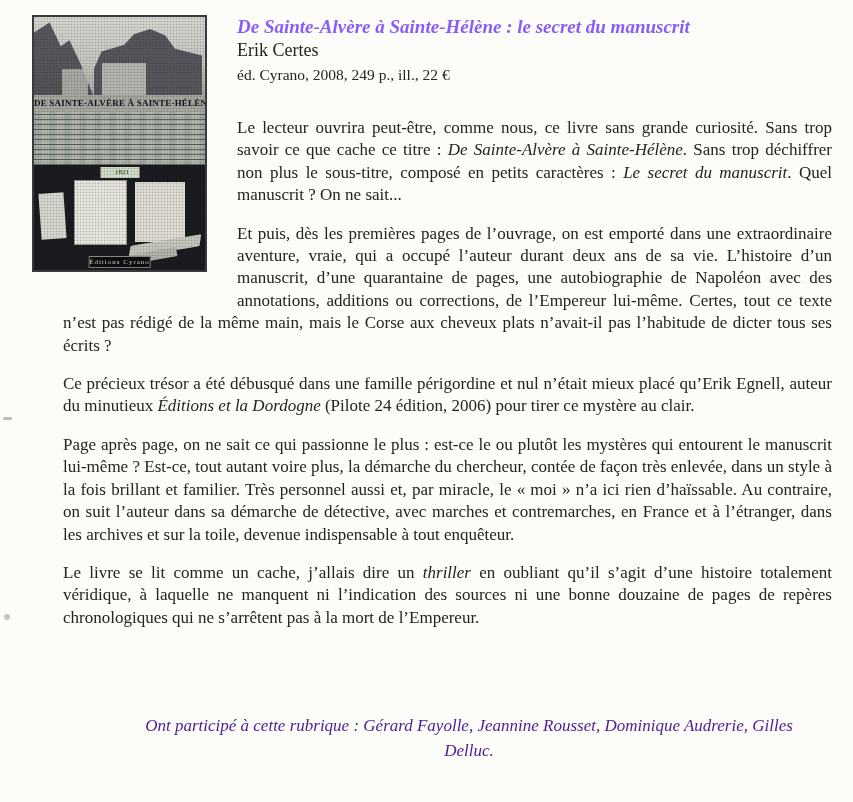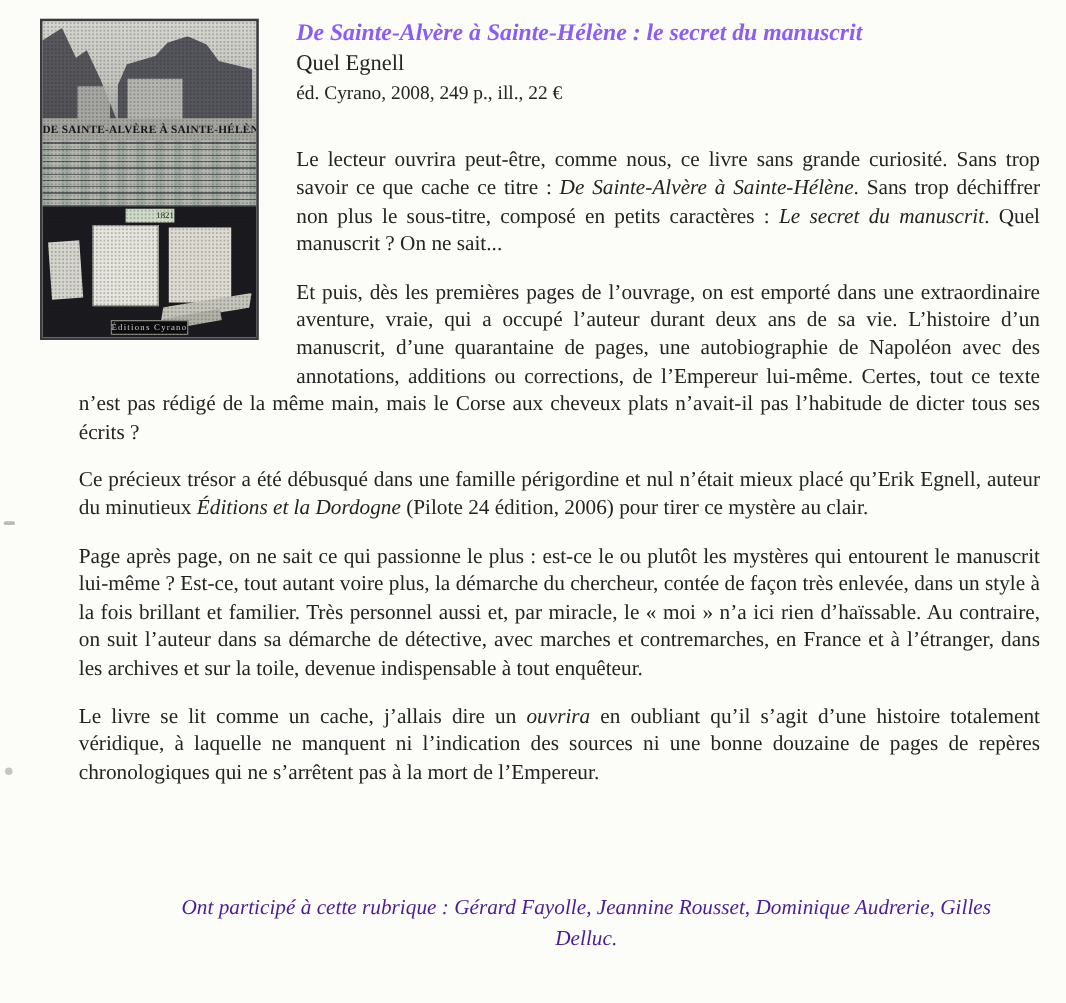--- a/index.html
+++ b/index.html
@@ -32,21 +32,21 @@
     font-weight:bold;font-size:9px;line-height:17px;text-align:center;
     letter-spacing:.2px;white-space:nowrap;overflow:hidden;}
   .cv-script{position:absolute;left:0;top:95px;width:100%;height:53px;
     background:#b4b7ae;
     background-image:
       repeating-linear-gradient(0deg,rgba(28,28,38,.55) 0 1px,rgba(0,0,0,0) 1px 5px),
       repeating-linear-gradient(90deg,rgba(84,116,104,.18) 0 7px,rgba(0,0,0,0) 7px 15px);}
   .cv-bottom{position:absolute;left:0;top:148px;width:100%;height:105px;background:#1b1b1f;}
   .cv-tag{position:absolute;left:50%;top:2px;transform:translateX(-50%);
     width:24px;height:11px;background:#cfdcc6;color:#20301f;
-    font-size:7px;line-height:11px;text-align:right;padding-left:15px;}
+    font-size:7px;line-height:11px;text-align:left;padding-left:15px;}
   .pg{position:absolute;background:#e0e0d8;}
   .pg1{left:6px;top:28px;width:25px;height:46px;transform:rotate(-4deg);background:#d6d6cf;}
   .pg2{left:40px;top:15px;width:53px;height:65px;background:#e6e6de;
     box-shadow:inset 0 0 0 1px #9a9a92;}
   .pg3{left:101px;top:17px;width:50px;height:60px;background:#dedcd2;}
   .pg-table{position:absolute;right:2px;bottom:16px;width:76px;height:16px;background:#c6c6bc;
     transform:rotate(-13deg);clip-path:polygon(6% 0,100% 30%,94% 100%,0 70%);}
   .pg-table2{position:absolute;right:28px;bottom:10px;width:46px;height:9px;background:#b2b2a8;
     transform:rotate(-10deg);}
   .cv-caption{position:absolute;left:50%;bottom:2px;transform:translateX(-50%);
@@ -107,30 +107,30 @@
         <div class="pg-table2"></div>
         <div class="cv-caption">
           <span>Éditions Cyrano</span>
         </div>
       </div>
       <div class="cv-dots"></div>
     </div>
 
     <div class="head">
       <div class="h-title">De Sainte-Alvère à Sainte-Hélène&nbsp;: le secret du manuscrit</div>
-      <div class="h-author">Quel Egnell</div>
+      <div class="h-author">Erik Certes</div>
       <div class="h-edition">éd. Cyrano, 2008, 249 p., ill., 22 €</div>
     </div>
 
     <div class="paras">
         <p><span>Le lecteur ouvrira peut-être, comme nous, ce livre sans grande curiosité. Sans trop savoir ce que cache ce titre&nbsp;: </span><em>De Sainte-Alvère à Sainte-Hélène</em><span>. Sans trop déchiffrer non plus le sous-titre, composé en petits caractères&nbsp;: </span><em>Le secret du manuscrit</em><span>. Quel manuscrit&nbsp;? On ne sait...</span></p>
         <p><span>Et puis, dès les premières pages de l’ouvrage, on est emporté dans une extraordinaire aventure, vraie, qui a occupé l’auteur durant deux ans de sa vie. L’histoire d’un manuscrit, d’une quarantaine de pages, une autobiographie de Napoléon avec des annotations, additions ou corrections, de l’Empereur lui-même. Certes, tout ce texte n’est pas rédigé de la même main, mais le Corse aux cheveux plats n’avait-il pas l’habitude de dicter tous ses écrits&nbsp;?</span></p>
         <p><span>Ce précieux trésor a été débusqué dans une famille périgordine et nul n’était mieux placé qu’Erik Egnell, auteur du minutieux </span><em>Éditions et la Dordogne</em><span> (Pilote 24 édition, 2006) pour tirer ce mystère au clair.</span></p>
         <p><span>Page après page, on ne sait ce qui passionne le plus&nbsp;: est-ce le ou plutôt les mystères qui entourent le manuscrit lui-même&nbsp;? Est-ce, tout autant voire plus, la démarche du chercheur, contée de façon très enlevée, dans un style à la fois brillant et familier. Très personnel aussi et, par miracle, le «&nbsp;moi&nbsp;» n’a ici rien d’haïssable. Au contraire, on suit l’auteur dans sa démarche de détective, avec marches et contremarches, en France et à l’étranger, dans les archives et sur la toile, devenue indispensable à tout enquêteur.</span></p>
-        <p><span>Le livre se lit comme un cache, j’allais dire un </span><em>ouvrira</em><span> en oubliant qu’il s’agit d’une histoire totalement véridique, à laquelle ne manquent ni l’indication des sources ni une bonne douzaine de pages de repères chronologiques qui ne s’arrêtent pas à la mort de l’Empereur.</span></p>
+        <p><span>Le livre se lit comme un cache, j’allais dire un </span><em>thriller</em><span> en oubliant qu’il s’agit d’une histoire totalement véridique, à laquelle ne manquent ni l’indication des sources ni une bonne douzaine de pages de repères chronologiques qui ne s’arrêtent pas à la mort de l’Empereur.</span></p>
       </div>
 
     <div class="footer">Ont participé à cette rubrique&nbsp;: Gérard Fayolle, Jeannine Rousset, Dominique Audrerie, Gilles Delluc.</div>
   </div>
 
   <div class="speck1"></div>
   <div class="speck2"></div>
 </div>
 
 </body></html>

